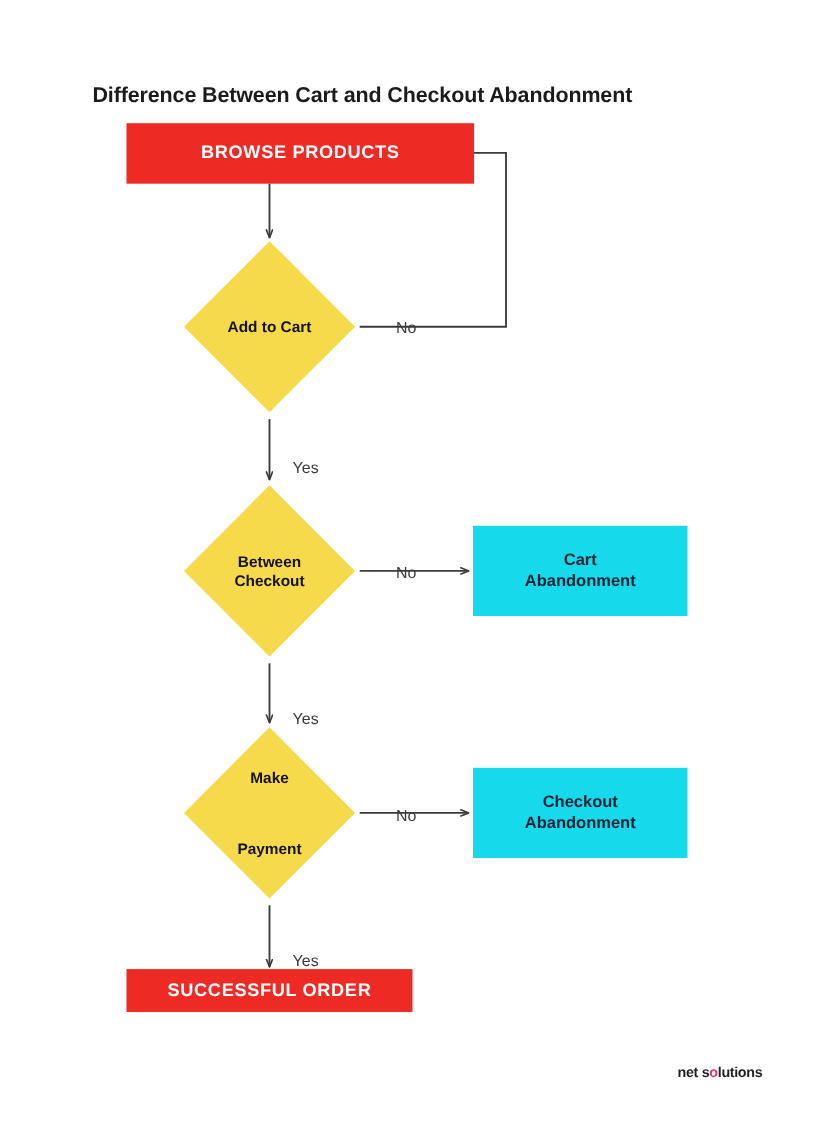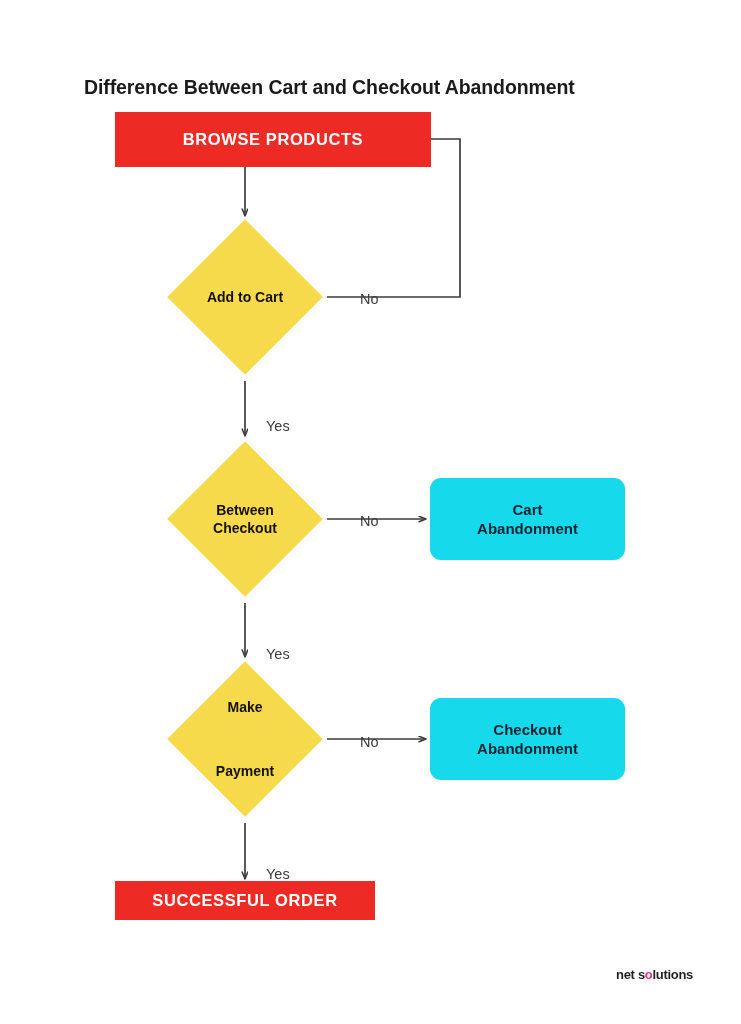--- a/index.html
+++ b/index.html
@@ -46,21 +46,20 @@
     background: #ED2B24;
     color: #ffffff;
     font-size: 16.5px;
     letter-spacing: 0.6px;
   }
   .rect-cyan {
     background: #17D9EC;
     color: #0d2230;
     font-size: 15px;
     line-height: 1.28;
-    border-radius: 11px;
   }
 
   
   .diamond-wrap {
     position: absolute;
   }
   .diamond-shape {
     position: absolute;
     left: 0;
     top: 0;

